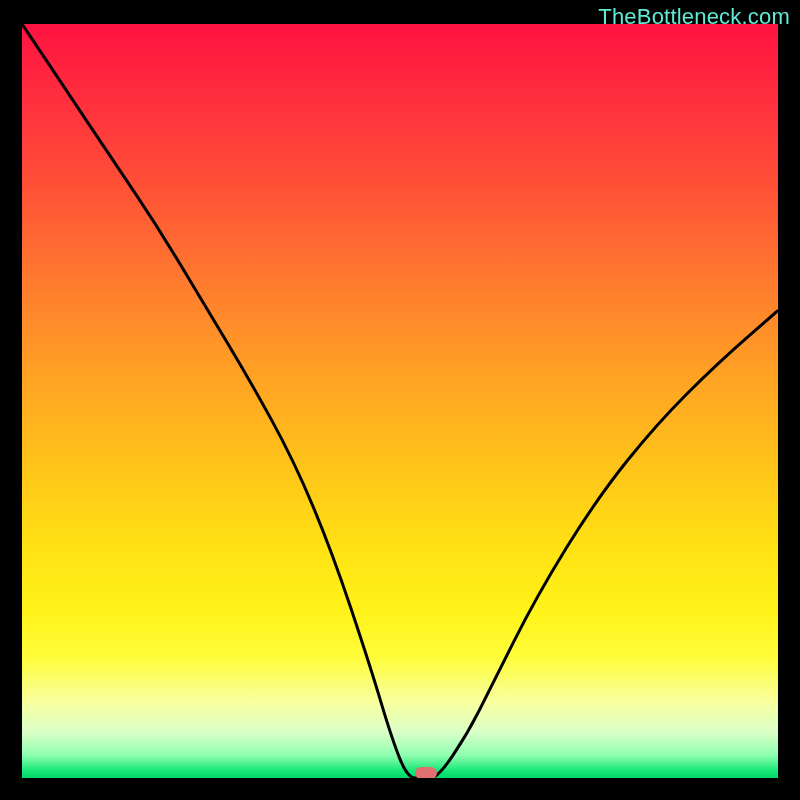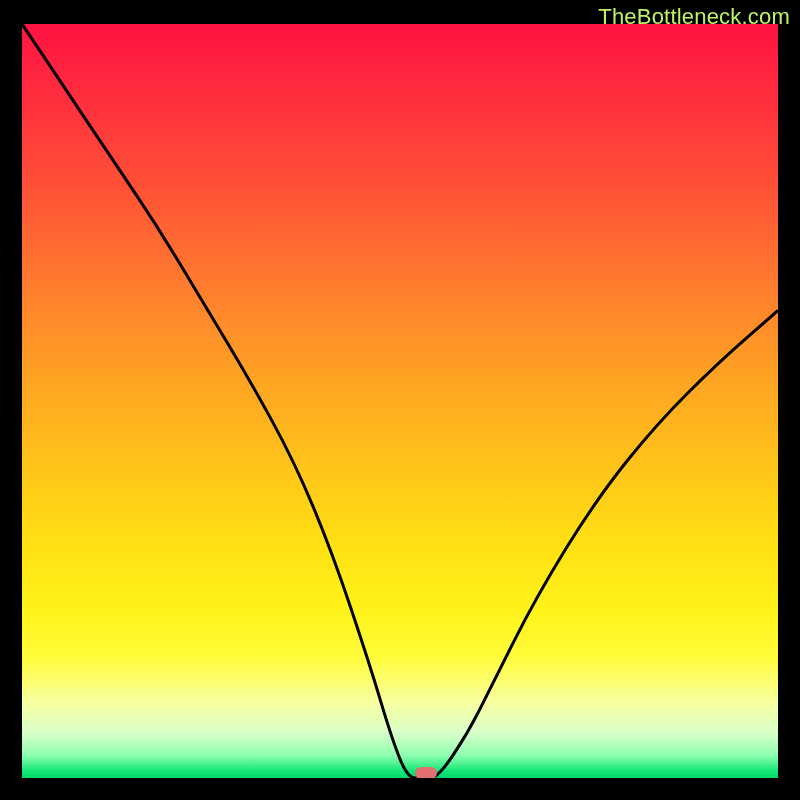--- a/index.html
+++ b/index.html
@@ -14,21 +14,21 @@
   .stage {
     position: relative;
     width: 800px;
     height: 800px;
     background: #000;
   }
   .watermark {
     position: absolute;
     top: 4px;
     right: 10px;
-    color: #bef264;
+    color: #5eead4;
     font-size: 22px;
     font-weight: 500;
     z-index: 5;
     letter-spacing: 0.2px;
   }
   .plot {
     position: absolute;
     left: 22px;
     top: 24px;
     width: 756px;

